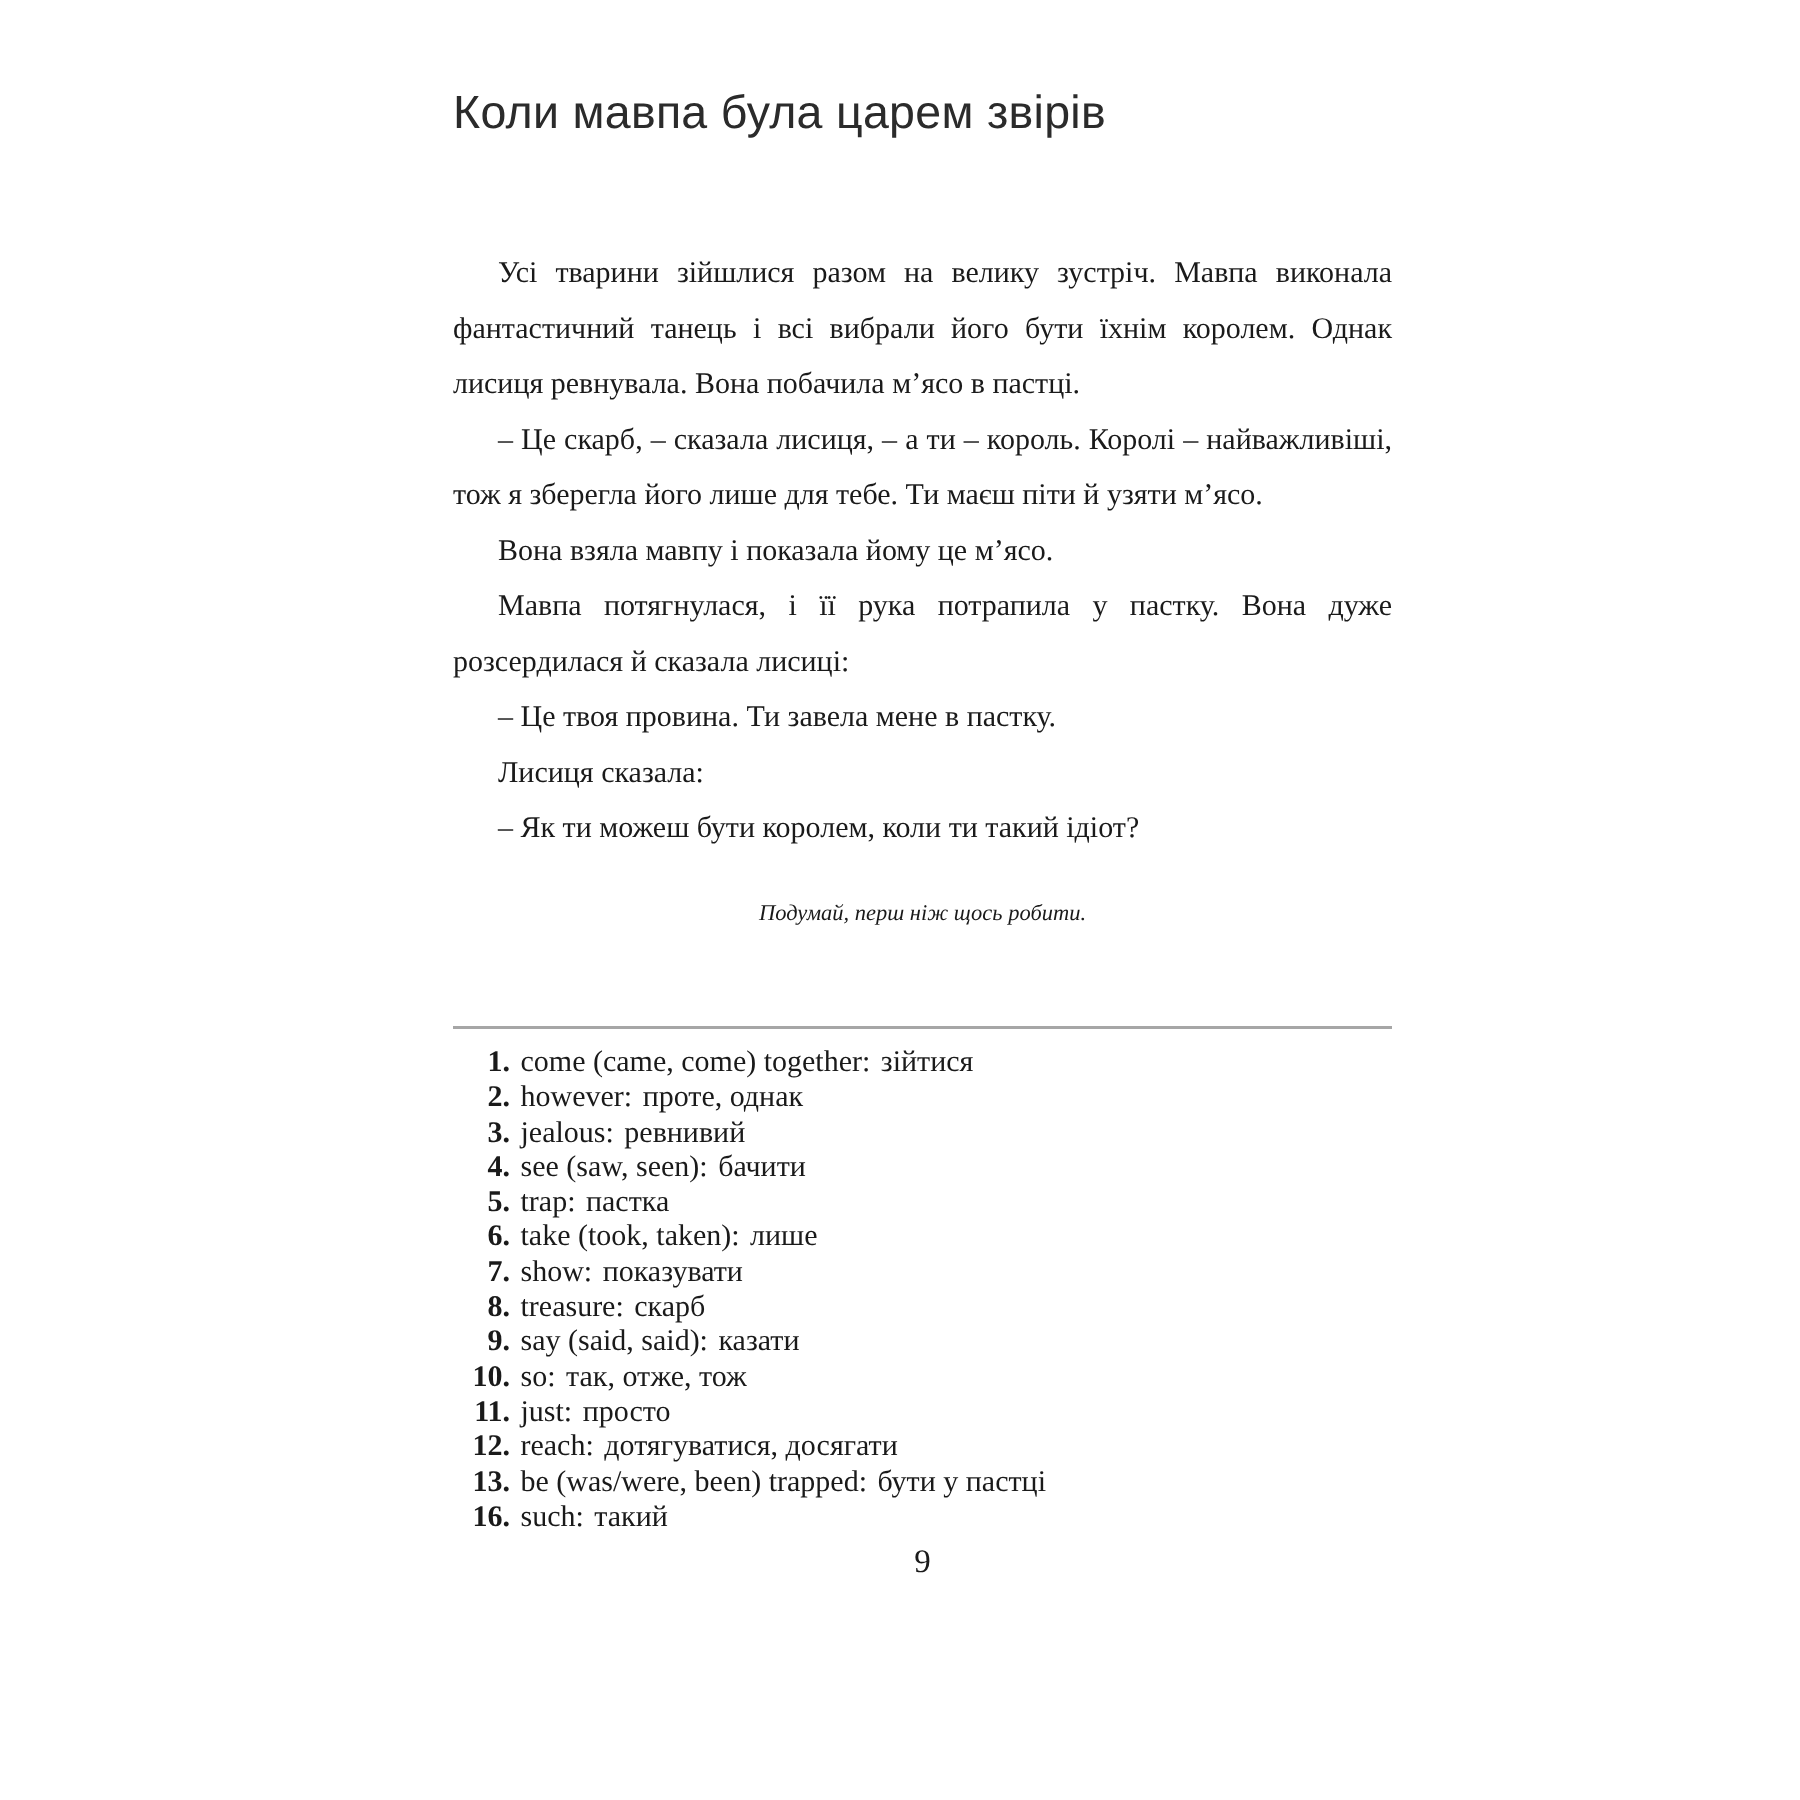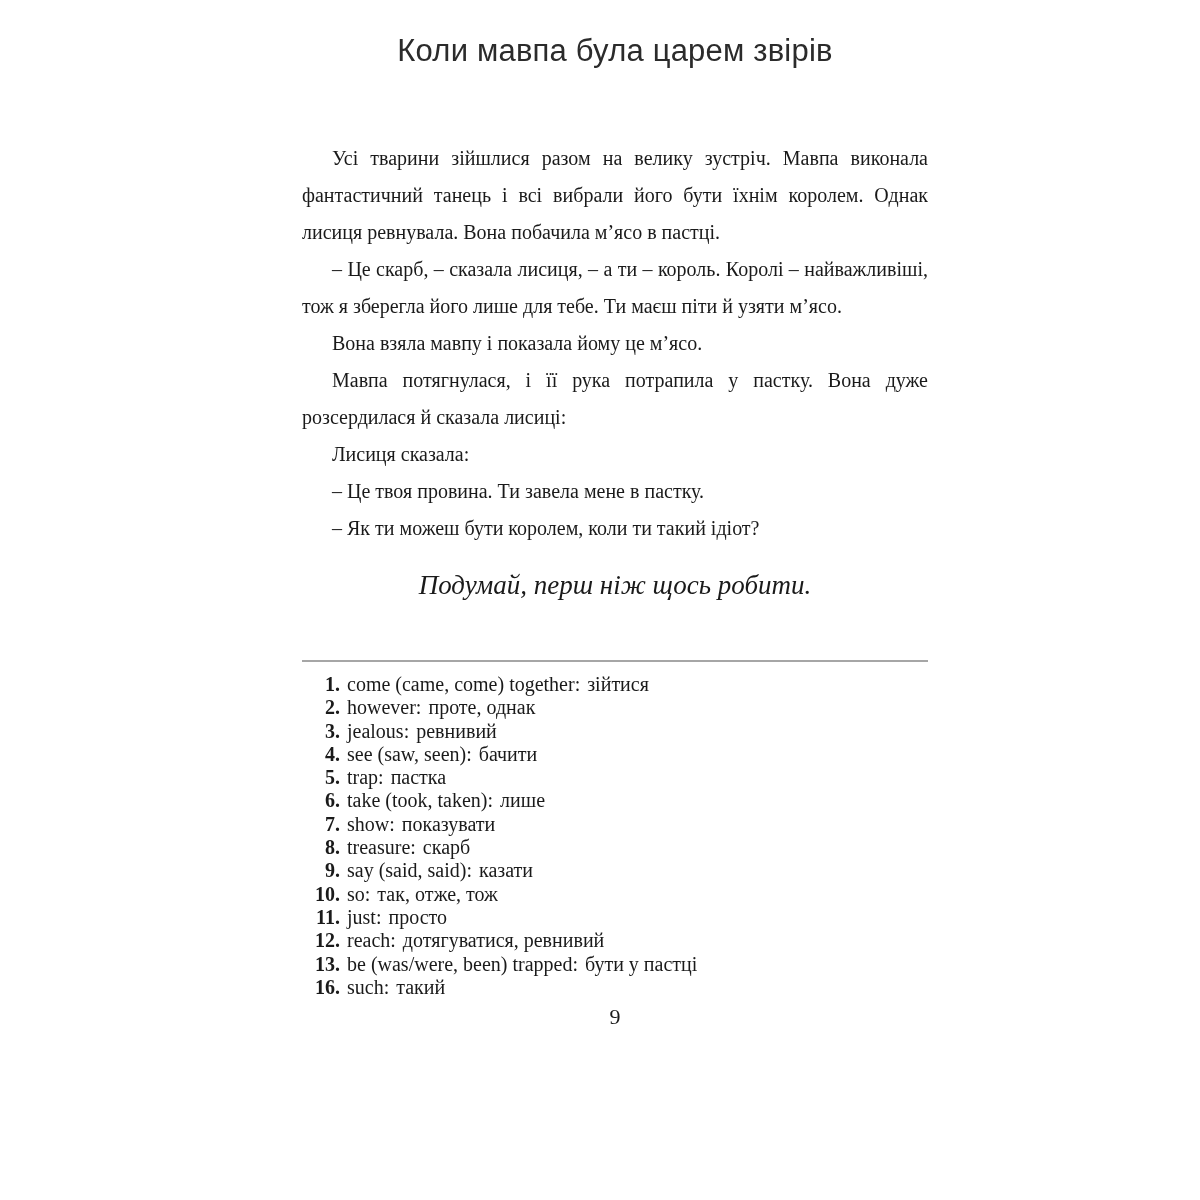--- a/index.html
+++ b/index.html
@@ -20,44 +20,44 @@
     height: 1200px;
     background: #ffffff;
   }
   .content {
     position: absolute;
     left: 302px;
     top: 0;
     width: 626px;
   }
   .title {
-    margin-top: 32px;
+    margin-top: 56px;
     font-family: "Liberation Sans", sans-serif;
     font-weight: 400;
     font-size: 31px;
     line-height: 38px;
-    text-align: center;
+    text-align: left;
     color: #2b2b2b;
     letter-spacing: 0.2px;
   }
   .story {
     margin-top: 70px;
   }
   .story p {
     margin: 0;
     font-size: 20px;
     line-height: 37px;
     text-align: justify;
     text-indent: 30px;
     hyphens: auto;
     -webkit-hyphens: auto;
   }
   .moral {
     margin-top: 20px;
-    font-size: 27px;
+    font-size: 15px;
     line-height: 37px;
     font-style: italic;
     text-align: center;
   }
   .divider {
     margin-top: 56px;
     border: none;
     border-top: 2px solid #a6a6a6;
     height: 0;
     width: 100%;
@@ -98,22 +98,22 @@
 <div class="page">
   <div class="content">
 
     <div class="title">Коли мавпа була царем звірів</div>
 
     <div class="story">
       <p>Усі тварини зійшлися разом на велику зустріч. Мавпа виконала фантастичний танець і всі вибрали його бути їхнім королем. Однак лисиця ревнувала. Вона побачила м’ясо в пастці.</p>
       <p>– Це скарб, – сказала лисиця, – а ти – король. Королі – найважливіші, тож я зберегла його лише для тебе. Ти маєш піти й узяти м’ясо.</p>
       <p>Вона взяла мавпу і показала йому це м’ясо.</p>
       <p>Мавпа потягнулася, і її рука потрапила у пастку. Вона дуже розсердилася й сказала лисиці:</p>
+      <p>– Це твоя провина. Ти завела мене в пастку.</p>
       <p>Лисиця сказала:</p>
-      <p>– Це твоя провина. Ти завела мене в пастку.</p>
       <p>– Як ти можеш бути королем, коли ти такий ідіот?</p>
     </div>
 
     <div class="moral">Подумай, перш ніж щось робити.</div>
 
     <hr class="divider">
 
     <div class="vocab">
       <div class="vocab-row">
         <span class="vocab-num">1.</span>
@@ -166,21 +166,21 @@
         <span class="vocab-tr">так, отже, тож</span>
       </div>
       <div class="vocab-row">
         <span class="vocab-num">11.</span>
         <span class="vocab-term">just:</span>
         <span class="vocab-tr">просто</span>
       </div>
       <div class="vocab-row">
         <span class="vocab-num">12.</span>
         <span class="vocab-term">reach:</span>
-        <span class="vocab-tr">дотягуватися, ревнивий</span>
+        <span class="vocab-tr">дотягуватися, досягати</span>
       </div>
       <div class="vocab-row">
         <span class="vocab-num">13.</span>
         <span class="vocab-term">be (was/were, been) trapped:</span>
         <span class="vocab-tr">бути у пастці</span>
       </div>
       <div class="vocab-row">
         <span class="vocab-num">16.</span>
         <span class="vocab-term">such:</span>
         <span class="vocab-tr">такий</span>

